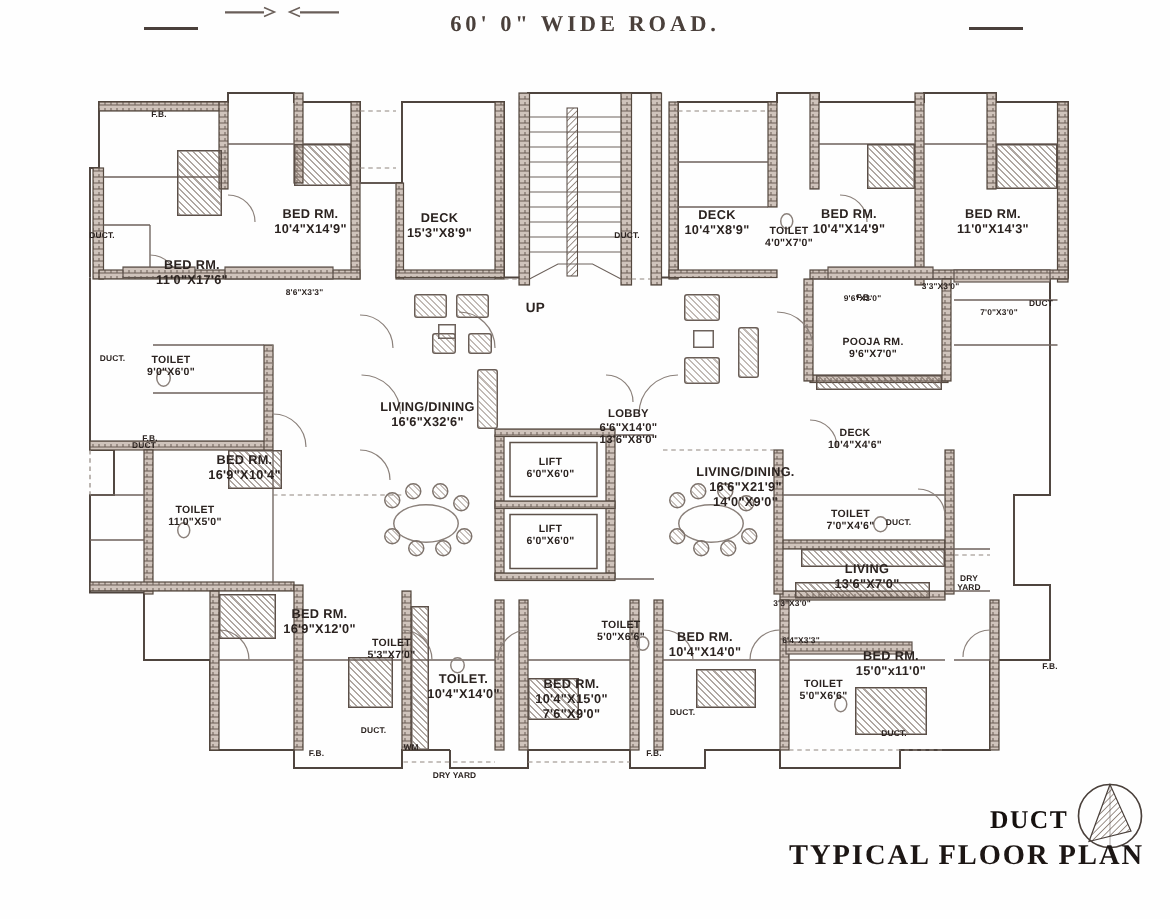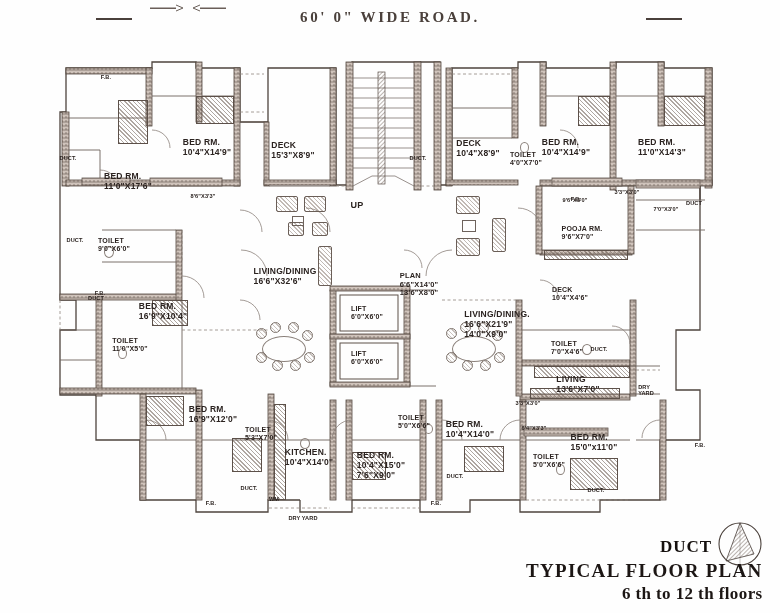--- a/index.html
+++ b/index.html
@@ -13,20 +13,21 @@
     height: 613px;
     background: #fefefe;
     font-family: "Liberation Sans", sans-serif;
     overflow: hidden;
   }
   
   .lbl {
     position: absolute;
     color: #2b2320;
     font-weight: bold;
+    text-align: center;
     line-height: 1.15;
     letter-spacing: .2px;
     white-space: pre;
     transform: translate(-50%, -50%);
     pointer-events: none;
   }
   .lbl .dim { font-weight: bold; }
   .box {
     position: absolute;
     border: 1px solid #6d625c;
@@ -380,28 +381,28 @@
 
   <div id="room-labels">
       <div class="lbl s85" style="left: 128px; top: 182px;"><div>BED RM.</div><div class="dim">11'0"X17'6"</div></div>
       <div class="lbl s85" style="left: 207px; top: 148px;"><div>BED RM.</div><div class="dim">10'4"X14'9"</div></div>
       <div class="lbl s85" style="left: 293px; top: 151px;"><div>DECK</div><div class="dim">15'3"X8'9"</div></div>
       <div class="lbl s85" style="left: 478px; top: 149px;"><div>DECK</div><div class="dim">10'4"X8'9"</div></div>
       <div class="lbl s85" style="left: 566px; top: 148px;"><div>BED RM.</div><div class="dim">10'4"X14'9"</div></div>
       <div class="lbl s85" style="left: 662px; top: 148px;"><div>BED RM.</div><div class="dim">11'0"X14'3"</div></div>
       <div class="lbl s85" style="left: 285px; top: 277px;"><div>LIVING/DINING</div><div class="dim">16'6"X32'6"</div></div>
       <div class="lbl s85" style="left: 497px; top: 289px; margin-top: 36px;"><div>LIVING/DINING.</div><div class="dim">16'6"X21'9"</div><div class="dim">14'0"X9'0"</div></div>
-      <div class="lbl s75" style="left: 419px; top: 285px;"><div>PLAN</div><div class="dim">6'6"X14'0"</div><div class="dim">13'6"X8'0"</div></div>
+      <div class="lbl s75" style="left: 419px; top: 285px;"><div>LOBBY</div><div class="dim">6'6"X14'0"</div><div class="dim">13'6"X8'0"</div></div>
       <div class="lbl s7" style="left: 367px; top: 313px;"><div>LIFT</div><div class="dim">6'0"X6'0"</div></div>
       <div class="lbl s7" style="left: 367px; top: 358px;"><div>LIFT</div><div class="dim">6'0"X6'0"</div></div>
       <div class="lbl s7" style="left: 582px; top: 233px;"><div>POOJA RM.</div><div class="dim">9'6"X7'0"</div></div>
       <div class="lbl s7" style="left: 570px; top: 294px;"><div>DECK</div><div class="dim">10'4"X4'6"</div></div>
       <div class="lbl s85" style="left: 163px; top: 312px;"><div>BED RM.</div><div class="dim">16'9"X10'4"</div></div>
       <div class="lbl s85" style="left: 213px; top: 415px;"><div>BED RM.</div><div class="dim">16'9"X12'0"</div></div>
-      <div class="lbl s85" style="left: 309px; top: 458px;"><div>KITCHEN.</div><div class="dim">10'4"X14'0"</div></div>
+      <div class="lbl s85" style="left: 309px; top: 458px;"><div>TOILET.</div><div class="dim">10'4"X14'0"</div></div>
       <div class="lbl s85" style="left: 381px; top: 466px;"><div>BED RM.</div><div class="dim">10'4"X15'0"</div><div class="dim">7'6"X9'0"</div></div>
       <div class="lbl s85" style="left: 470px; top: 430px;"><div>BED RM.</div><div class="dim">10'4"X14'0"</div></div>
       <div class="lbl s85" style="left: 578px; top: 385px;"><div>LIVING</div><div class="dim">13'6"X7'0"</div></div>
       <div class="lbl s85" style="left: 594px; top: 443px;"><div>BED RM.</div><div class="dim">15'0"x11'0"</div></div>
     </div>
   <div id="small-labels">
       <div class="lbl s7" style="left: 114px; top: 245px;"><div>TOILET</div><div class="dim">9'0"X6'0"</div></div>
       <div class="lbl s7" style="left: 130px; top: 345px;"><div>TOILET</div><div class="dim">11'0"X5'0"</div></div>
       <div class="lbl s7" style="left: 261px; top: 434px;"><div>TOILET</div><div class="dim">5'3"X7'0"</div></div>
       <div class="lbl s7" style="left: 526px; top: 159px;"><div>TOILET</div><div class="dim">4'0"X7'0"</div></div>
@@ -434,16 +435,15 @@
       <div class="lbl tiny" style="left: 100px; top: 293px;">F.B.</div>
       <div class="lbl tiny" style="left: 211px; top: 503px;">F.B.</div>
       <div class="lbl tiny" style="left: 436px; top: 503px;">F.B.</div>
       <div class="lbl tiny" style="left: 700px; top: 445px;">F.B.</div>
       <div class="lbl tiny" style="left: 576px; top: 199px;">F.B.</div>
     </div>
 
   <div id="north-label">DUCT</div>
   <div id="title-block">
     <div id="title-main">TYPICAL FLOOR PLAN</div>
-    <div id="title-sub">6 th to 12 th floors</div>
   </div>
 
 </div>
 
 </body></html>

